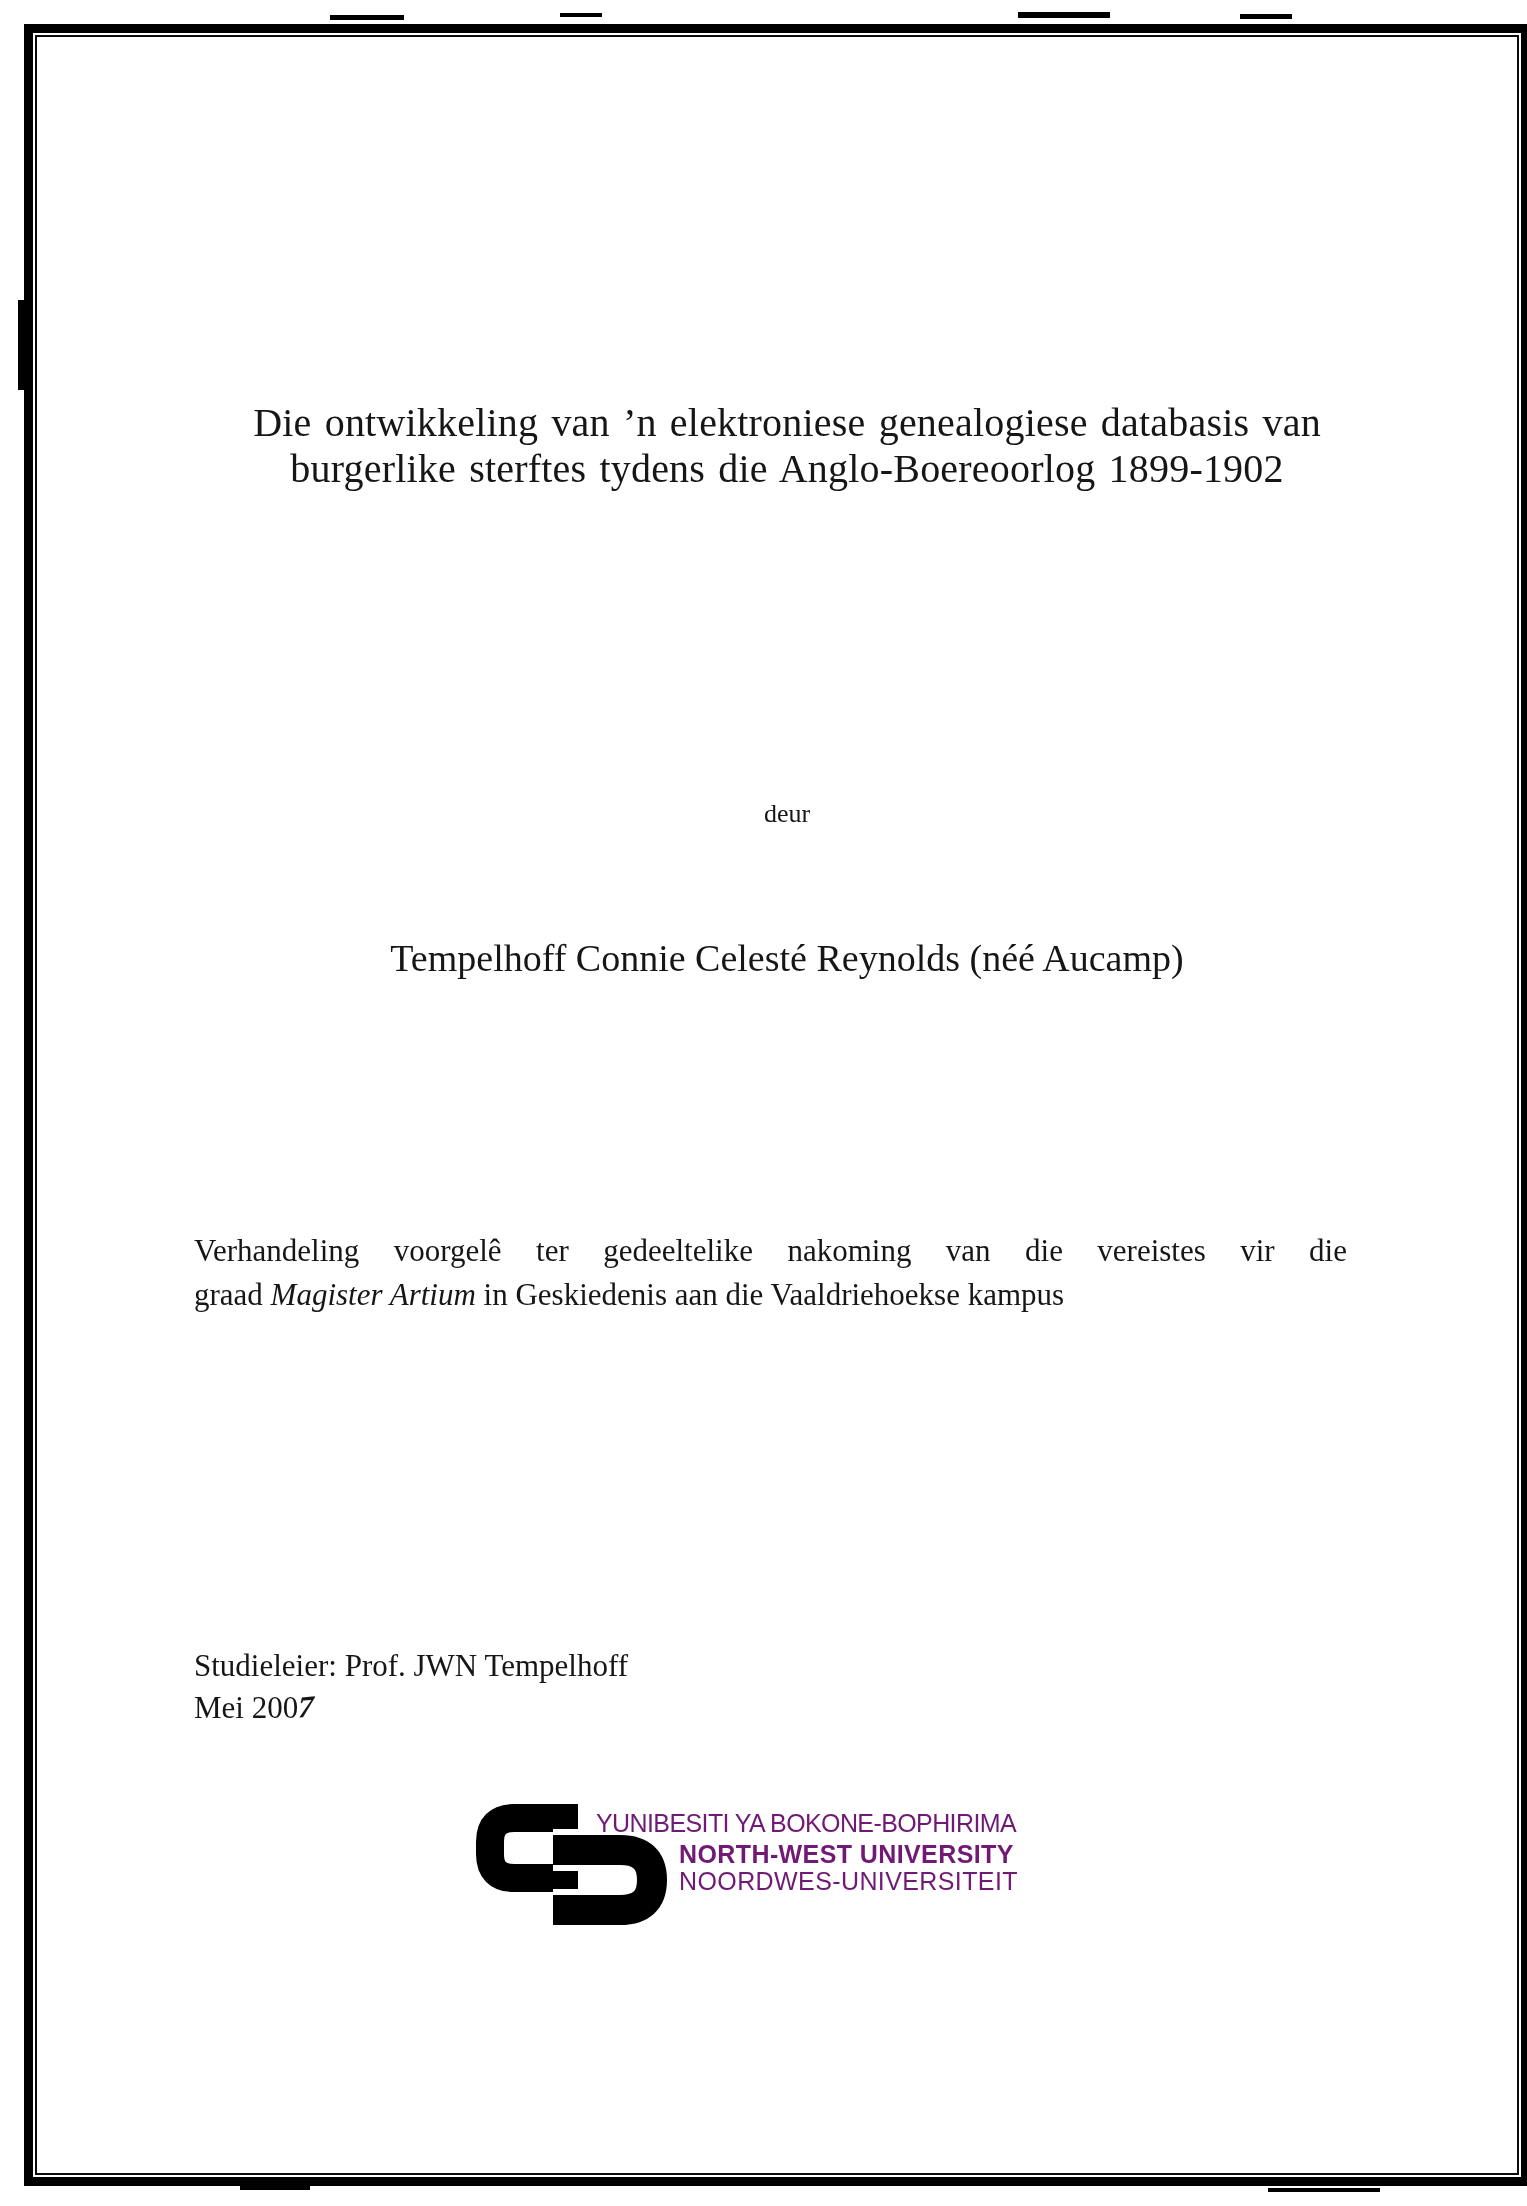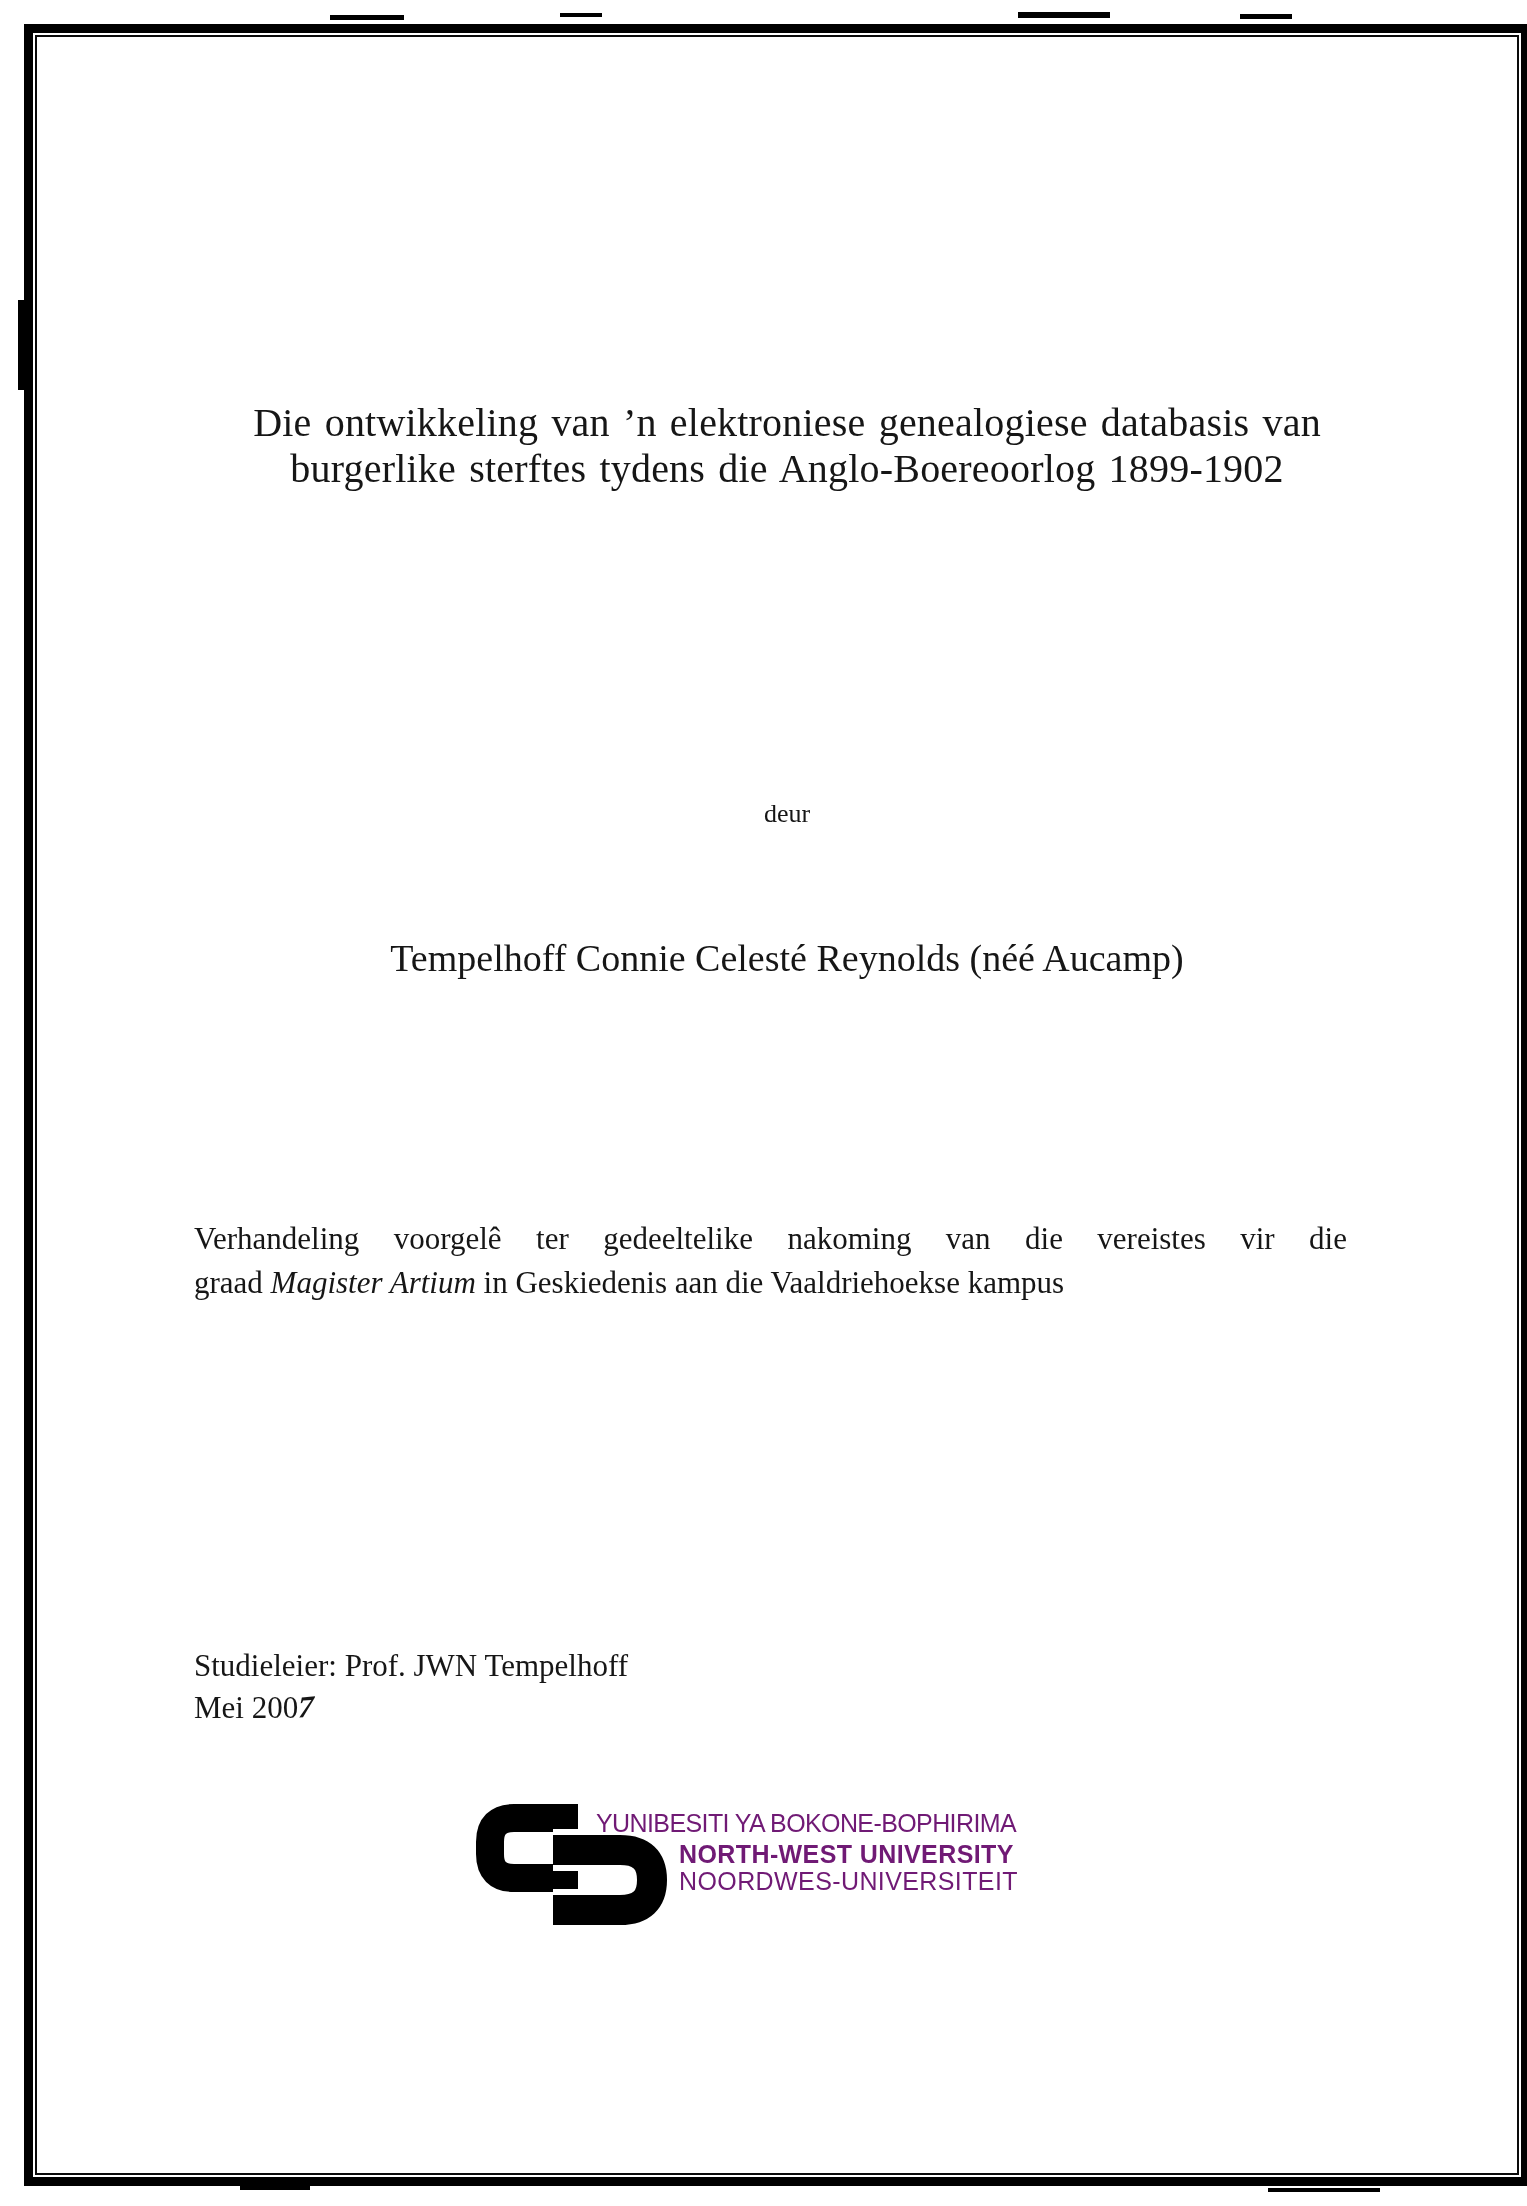--- a/index.html
+++ b/index.html
@@ -46,21 +46,21 @@
   .byline { top: 799px; font-size: 26px; }
   .author { top: 936px; font-size: 38px; }
 
   .statement {
     position: absolute;
     left: 194px; top: 1217px;
     width: 1153px;
     font-size: 31px;
     line-height: 44px;
   }
-  .justify-full { text-align: justify; text-align-last: justify; }
+  .justify-full { text-align: justify; text-align-last: justify; margin-top: 12px; }
   .statement .it { font-style: italic; }
 
   .supervisor-block {
     position: absolute;
     left: 194px; top: 1645px;
     font-size: 31px;
     line-height: 42px;
     white-space: nowrap;
   }
   .seven {

